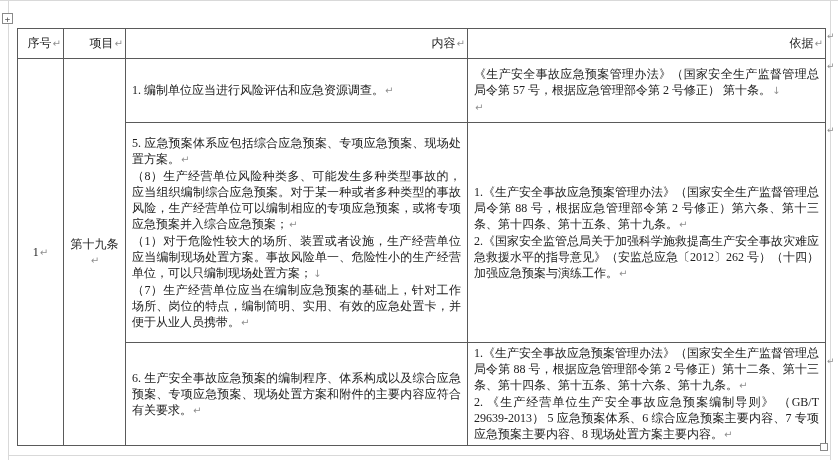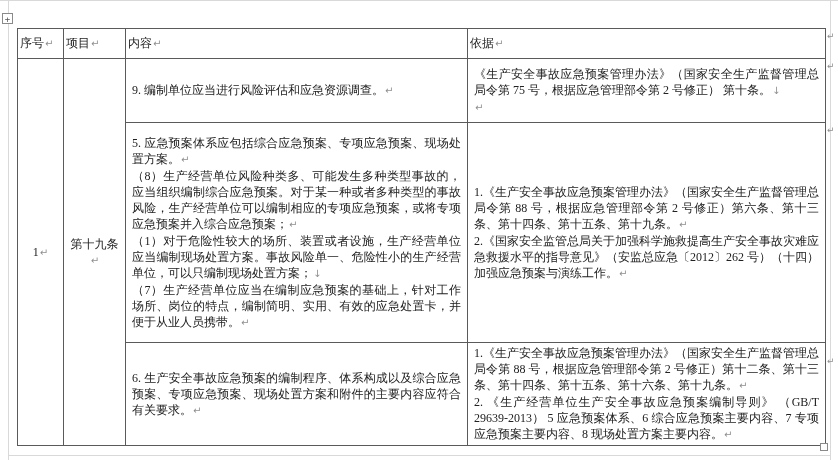--- a/index.html
+++ b/index.html
@@ -34,21 +34,21 @@
   #main-table{
     position:absolute;left:17px;top:28px;
     border-collapse:collapse;table-layout:fixed;width:808px;
   }
   #main-table td,#main-table th{
     border:1px solid #5a5a5a;
     font-size:12px;line-height:16px;font-weight:normal;
     vertical-align:middle;background:#fff;color:#212121;
     box-sizing:border-box;overflow:hidden;
   }
-  th.hdr{text-align:left;height:30px;padding:0 2px;}
+  th.hdr{text-align:right;height:30px;padding:0 2px;}
   td.cell{padding:2px 6px;text-align:left;}
   td.center{text-align:center;}
   .para{margin:0;text-align:justify;}
   tr.r1{height:64px;}
   tr.r2{height:220px;margin-top:30px;}
   tr.r3{height:95px;}
 
   
   .row-end{position:absolute;left:827px;color:#8f8f8f;font-size:9px;
     font-family:"DejaVu Sans","Liberation Sans",sans-serif;}
@@ -85,24 +85,24 @@
         <tr>
       <th class="hdr"><span>序号</span><span class="mark">↵</span></th>
       <th class="hdr"><span>项目</span><span class="mark">↵</span></th>
       <th class="hdr"><span>内容</span><span class="mark">↵</span></th>
       <th class="hdr"><span>依据</span><span class="mark">↵</span></th>
     </tr>
     <tr class="r1">
       <td class="cell center" rowspan="3"><span>1</span><span class="mark">↵</span></td>
       <td class="cell center" rowspan="3"><span>第十九条</span><span class="mark">↵</span></td>
       <td class="cell">
-        <div class="para"><span>9. 编制单位应当进行风险评估和应急资源调查。</span><span class="mark">↵</span></div>
+        <div class="para"><span>1. 编制单位应当进行风险评估和应急资源调查。</span><span class="mark">↵</span></div>
       </td>
       <td class="cell">
-        <div class="para"><span>《生产安全事故应急预案管理办法》（国家安全生产监督管理总局令第 75 号，根据应急管理部令第 2 号修正） 第十条。</span><span class="mark">↓</span></div>
+        <div class="para"><span>《生产安全事故应急预案管理办法》（国家安全生产监督管理总局令第 57 号，根据应急管理部令第 2 号修正） 第十条。</span><span class="mark">↓</span></div>
         <div class="para"><span></span><span class="mark">↵</span></div>
       </td>
     </tr>
     <tr class="r2">
       <td class="cell">
         <div class="para"><span>5. 应急预案体系应包括综合应急预案、专项应急预案、现场处置方案。</span><span class="mark">↵</span></div>
         <div class="para"><span>（8）生产经营单位风险种类多、可能发生多种类型事故的，应当组织编制综合应急预案。对于某一种或者多种类型的事故风险，生产经营单位可以编制相应的专项应急预案，或将专项应急预案并入综合应急预案；</span><span class="mark">↵</span></div>
         <div class="para"><span>（1）对于危险性较大的场所、装置或者设施，生产经营单位应当编制现场处置方案。事故风险单一、危险性小的生产经营单位，可以只编制现场处置方案；</span><span class="mark">↓</span></div>
         <div class="para"><span>（7）生产经营单位应当在编制应急预案的基础上，针对工作场所、岗位的特点，编制简明、实用、有效的应急处置卡，并便于从业人员携带。</span><span class="mark">↵</span></div>
       </td>

